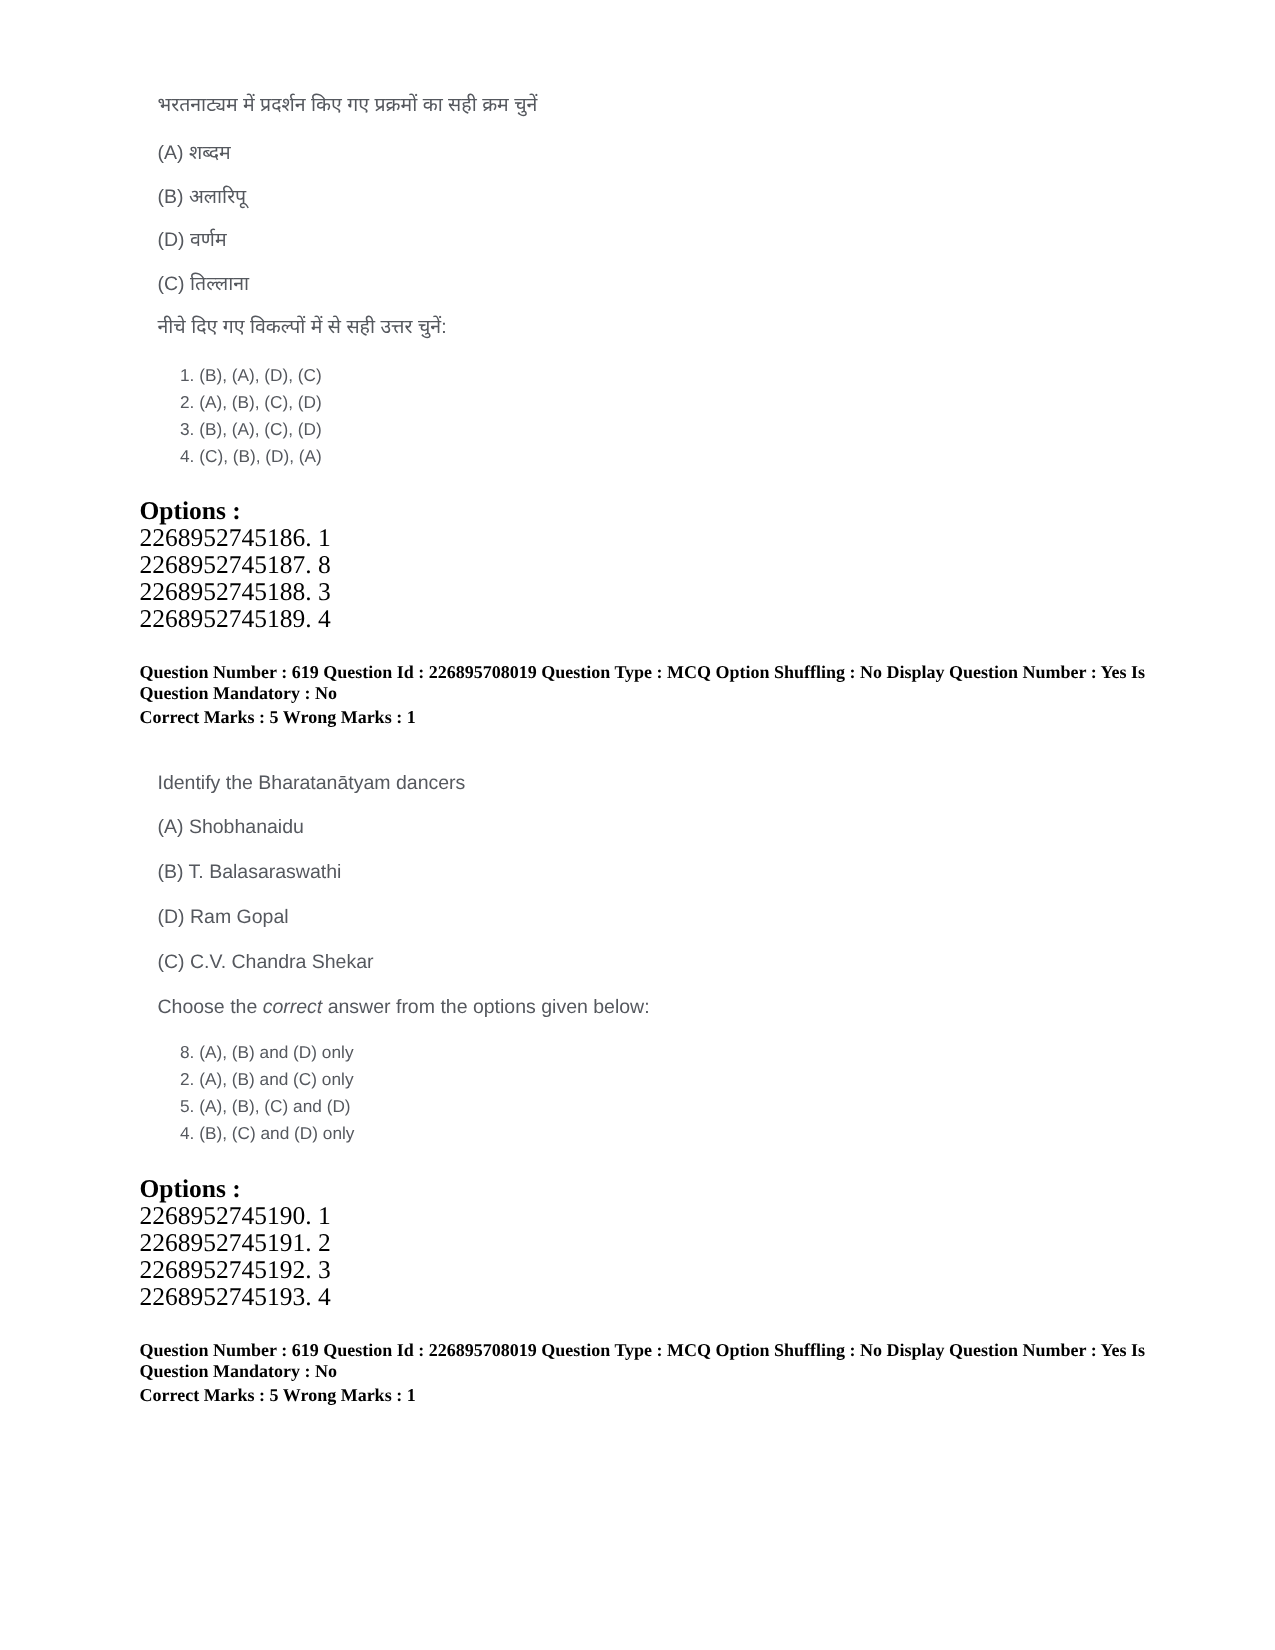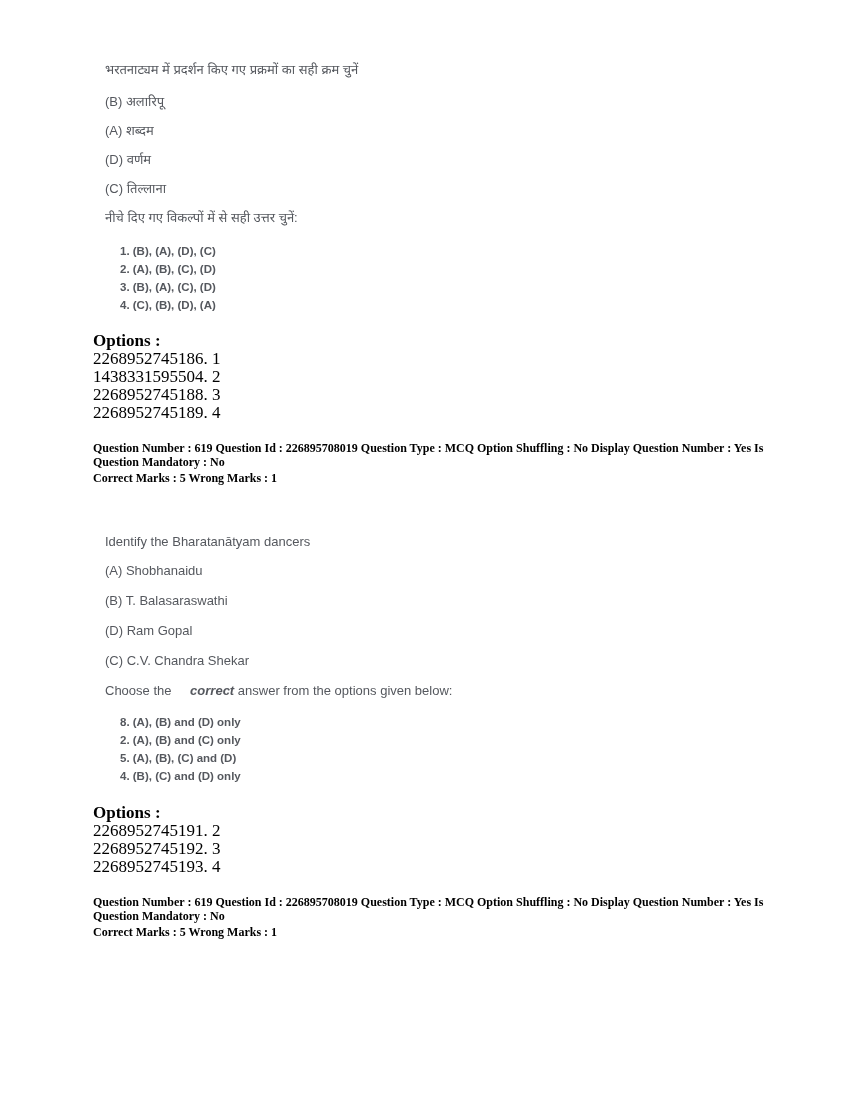--- a/index.html
+++ b/index.html
@@ -29,31 +29,31 @@
   .q-body .q-choice {
     line-height: 16px;
     margin-bottom: 13px;
     white-space: nowrap;
   }
   .q-body .q-choice.wide { margin-bottom: 14px; }
   .q-body .q-instruction {
     line-height: 16px;
     white-space: nowrap;
   }
-  .q-body .q-instruction b i { font-weight: bold; font-style: italic; margin-left: 15px; }
+  .q-body .q-instruction b i { font-weight: normal; font-style: italic; }
   .answer-list {
     list-style: none;
     font-size: 11.5px;
     line-height: 18px;
     padding-left: 15px;
     margin-top: 16px;
     color: #55585e;
   }
   .answer-list.mt14 { margin-top: 14px; }
-  .answer-list li { white-space: nowrap; font-weight: bold; }
+  .answer-list li { white-space: nowrap; }
   
   .options-block {
     font-family: "Liberation Serif", serif;
     color: #000000;
     font-size: 17px;
     line-height: 18px;
     margin-top: 18px;
   }
   .options-block .options-label { font-weight: bold; }
   .options-block .id-line { white-space: nowrap; }
@@ -70,66 +70,67 @@
   .q-meta .marks-line { margin-top: 2px; white-space: nowrap; }
   .gap-after-meta { height: 29px; }
 </style>
 </head>
 <body>
 
 <div class="page">
 
   <section class="q-body">
     <p class="q-title">भरतनाट्यम में प्रदर्शन किए गए प्रक्रमों का सही क्रम चुनें</p>
+    <p class="q-choice">(A) शब्दम</p>
     <p class="q-choice">(B) अलारिपू</p>
-    <p class="q-choice">(A) शब्दम</p>
     <p class="q-choice">(D) वर्णम</p>
     <p class="q-choice">(C) तिल्लाना</p>
     <p class="q-instruction">नीचे दिए गए विकल्पों में से सही उत्तर चुनें:</p>
     <ul class="answer-list">
       <li>1. (B), (A), (D), (C)</li>
       <li>2. (A), (B), (C), (D)</li>
       <li>3. (B), (A), (C), (D)</li>
       <li>4. (C), (B), (D), (A)</li>
     </ul>
   </section>
 
   <section class="options-block">
     <div class="options-label">Options :</div>
     <div class="id-line">2268952745186. 1</div>
-    <div class="id-line">1438331595504. 2</div>
+    <div class="id-line">2268952745187. 8</div>
     <div class="id-line">2268952745188. 3</div>
     <div class="id-line">2268952745189. 4</div>
   </section>
 
   <section class="q-meta">
     <div class="meta-line">Question Number : 619 Question Id : 226895708019 Question Type : MCQ Option Shuffling : No Display Question Number : Yes Is</div>
     <div class="meta-line">Question Mandatory : No</div>
     <div class="marks-line">Correct Marks : 5 Wrong Marks : 1</div>
   </section>
 
   <div class="gap-after-meta"></div>
 
   <section class="q-body">
-    <p class="q-title" style="margin-bottom:13px;margin-top:20px;">Identify the Bharatanātyam dancers</p>
+    <p class="q-title" style="margin-bottom:13px;">Identify the Bharatanātyam dancers</p>
     <p class="q-choice wide">(A) Shobhanaidu</p>
     <p class="q-choice wide">(B) T. Balasaraswathi</p>
     <p class="q-choice wide">(D) Ram Gopal</p>
     <p class="q-choice wide">(C) C.V. Chandra Shekar</p>
     <p class="q-instruction"><span>Choose the </span><b><i><span>correct</span></i></b><span> answer from the options given below:</span></p>
     <ul class="answer-list mt14">
       <li>8. (A), (B) and (D) only</li>
       <li>2. (A), (B) and (C) only</li>
       <li>5. (A), (B), (C) and (D)</li>
       <li>4. (B), (C) and (D) only</li>
     </ul>
   </section>
 
   <section class="options-block" style="margin-top:19px;">
     <div class="options-label">Options :</div>
+    <div class="id-line">2268952745190. 1</div>
     <div class="id-line">2268952745191. 2</div>
     <div class="id-line">2268952745192. 3</div>
     <div class="id-line">2268952745193. 4</div>
   </section>
 
   <section class="q-meta">
     <div class="meta-line">Question Number : 619 Question Id : 226895708019 Question Type : MCQ Option Shuffling : No Display Question Number : Yes Is</div>
     <div class="meta-line">Question Mandatory : No</div>
     <div class="marks-line">Correct Marks : 5 Wrong Marks : 1</div>
   </section>

